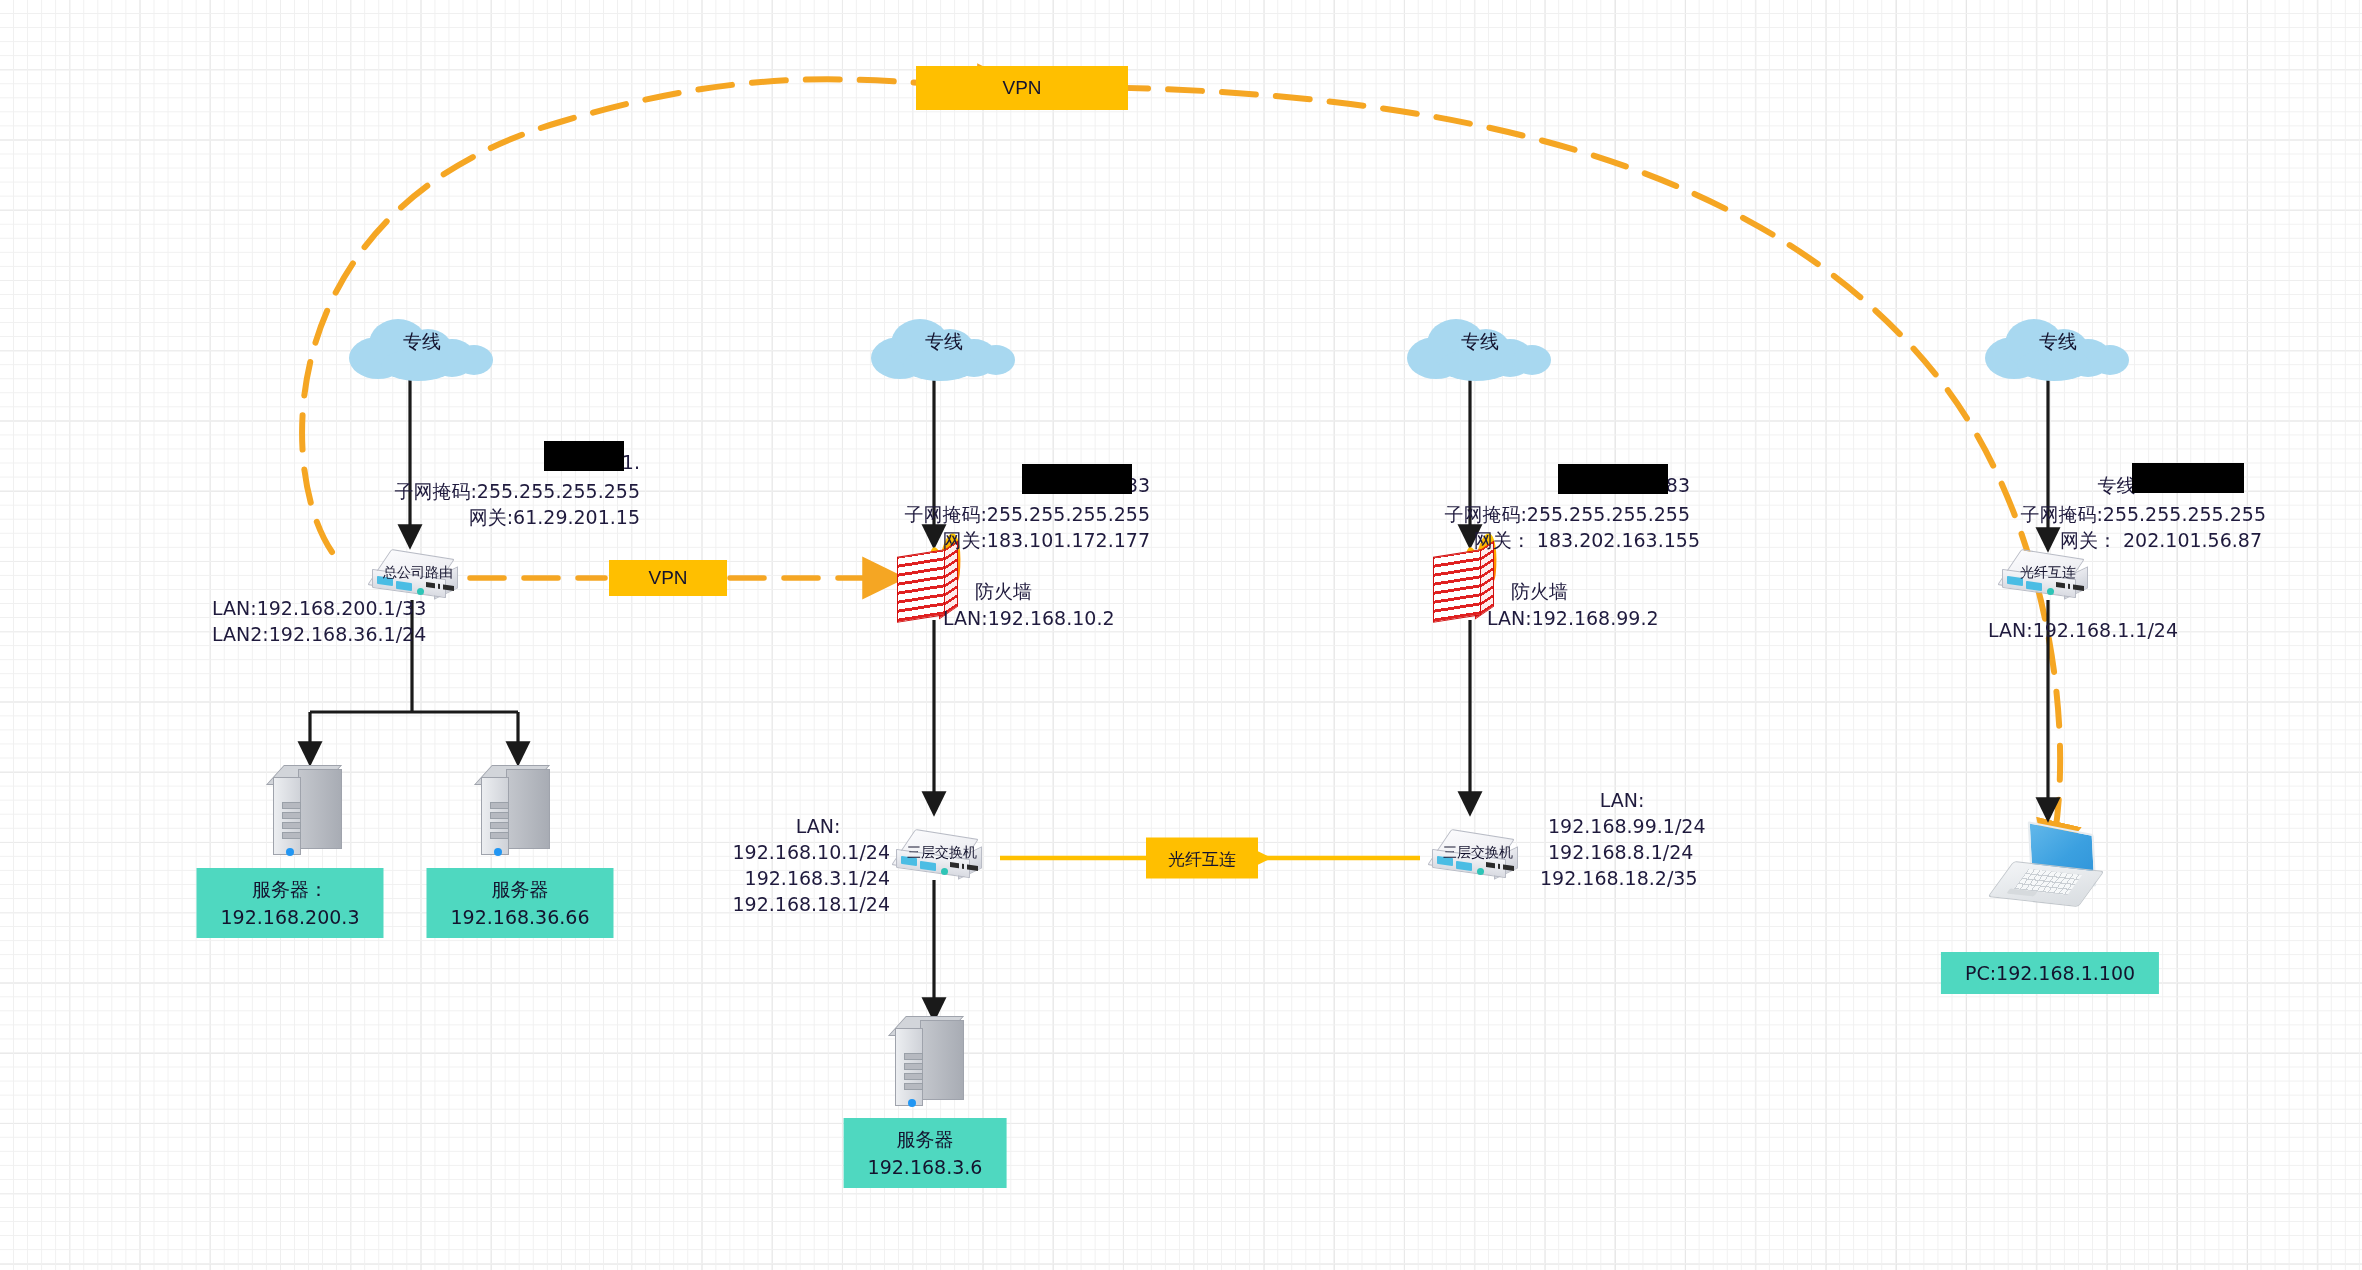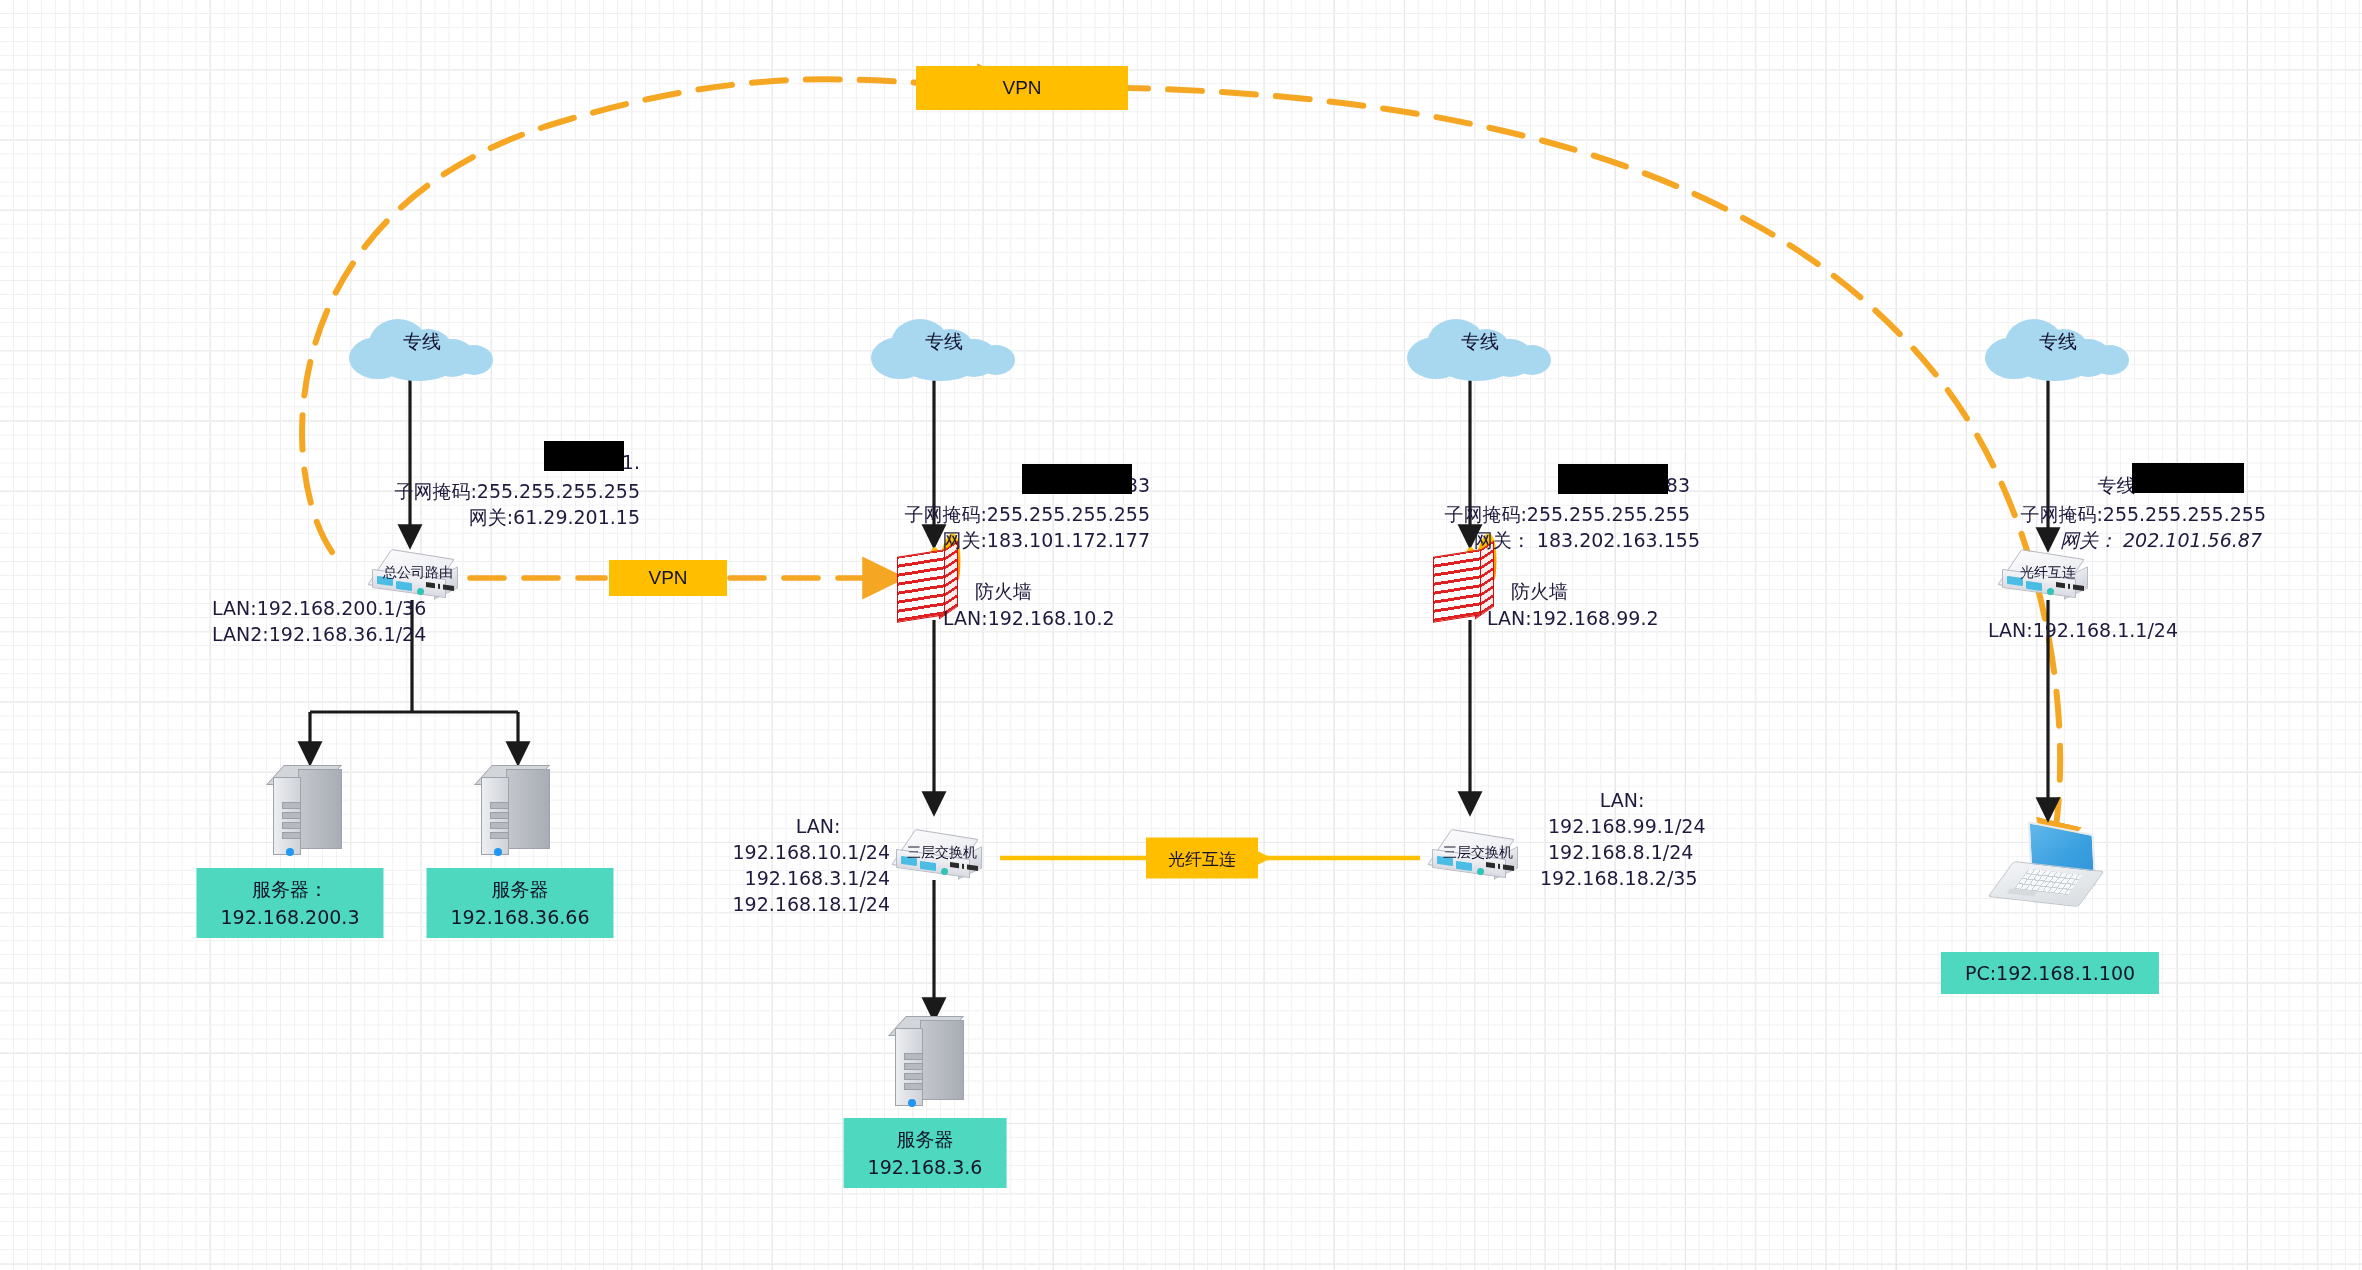--- a/index.html
+++ b/index.html
@@ -405,21 +405,21 @@
     <div class="p1"></div>
     <div class="p2"></div>
     <div class="led"></div>
     <div class="dots"></div>
     <div class="lbl cn">总公司路由</div>
   </div>
   <div class="txt right cn" style="left:640px; top:449px;">WAN:61.</div>
   <div class="redact" style="left:544px; top:441px; width:80px; height:30px;"></div>
   <div class="txt right cn" style="left:640px; top:478px;">子网掩码:255.255.255.255</div>
   <div class="txt right cn" style="left:640px; top:504px;">网关:61.29.201.15</div>
-  <div class="txt cn" style="left:212px; top:595px;">LAN:192.168.200.1/36</div>
+  <div class="txt cn" style="left:212px; top:595px;">LAN:192.168.200.1/33</div>
   <div class="txt cn" style="left:212px; top:621px;">LAN2:192.168.36.1/24</div>
 
   <div class="firewall" style="left:934px; top:578px;">
     <div class="flameA"></div>
     <div class="flameB"></div>
     <div class="brick2"></div>
     <div class="brick"></div>
   </div>
   <div class="txt right cn" style="left:1150px; top:472px;">WAN:183</div>
   <div class="redact" style="left:1022px; top:464px; width:110px; height:30px;"></div>
@@ -447,21 +447,21 @@
     <div class="front"></div>
     <div class="p1"></div>
     <div class="p2"></div>
     <div class="led"></div>
     <div class="dots"></div>
     <div class="lbl cn">光纤互连</div>
   </div>
   <div class="txt right cn" style="left:2166px; top:472px;">专线:20</div>
   <div class="redact" style="left:2132px; top:463px; width:112px; height:30px;"></div>
   <div class="txt right cn" style="left:2266px; top:501px;">子网掩码:255.255.255.255</div>
-  <div class="txt right cn" style="left:2262px; top:527px;font-style:italic;">网关： 202.101.56.87</div>
+  <div class="txt right cn" style="left:2262px; top:527px;">网关： 202.101.56.87</div>
   <div class="txt cn" style="left:1988px; top:617px;">LAN:192.168.1.1/24</div>
 
   <div class="router" style="left:942px; top:858px;">
     <div class="top"></div>
     <div class="side"></div>
     <div class="front"></div>
     <div class="p1"></div>
     <div class="p2"></div>
     <div class="led"></div>
     <div class="dots"></div>

